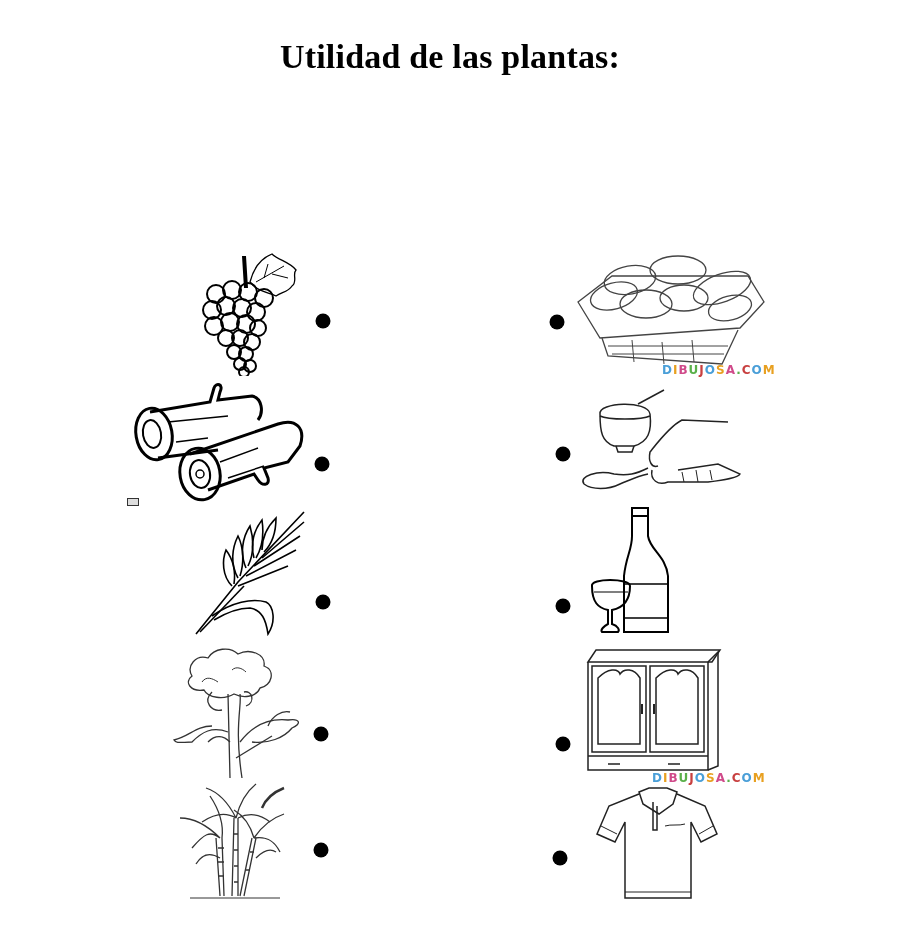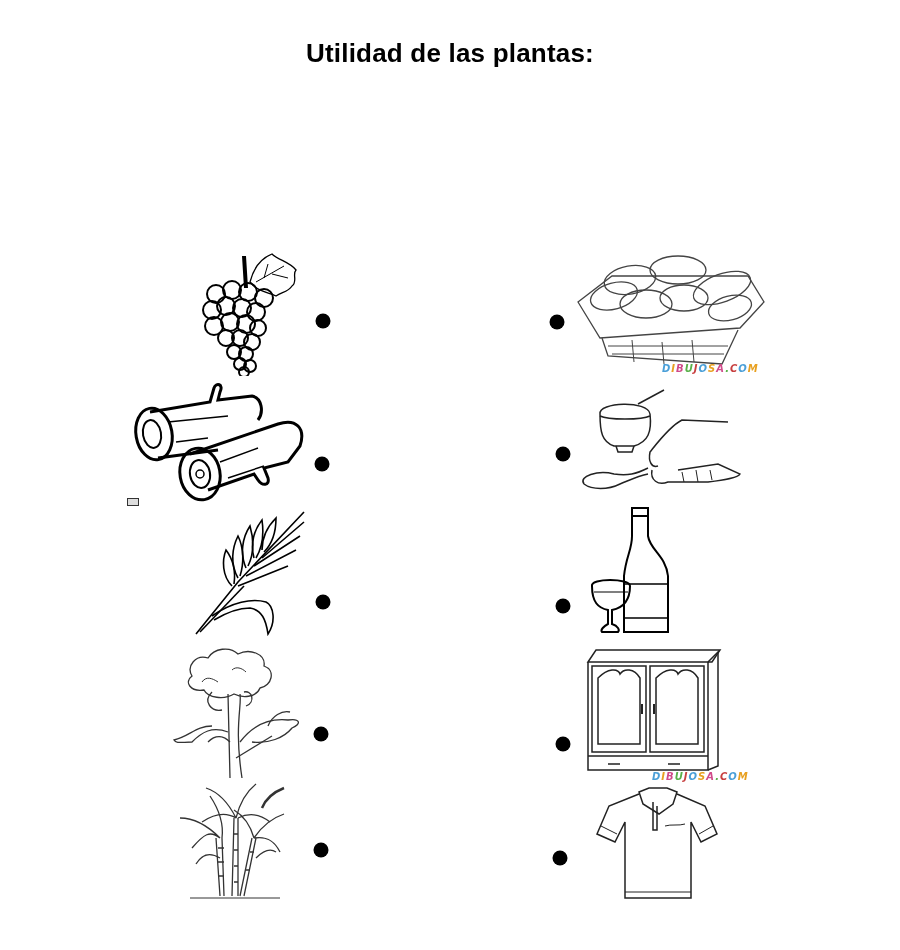--- a/index.html
+++ b/index.html
@@ -1,27 +1,27 @@
 <!DOCTYPE html>
 <html><head>
 <meta charset="utf-8">
 <style>
   html, body { margin: 0; padding: 0; background: #ffffff; }
   body { width: 900px; height: 950px; position: relative; overflow: hidden;
          font-family: "Liberation Sans", "DejaVu Sans", sans-serif; color: #000; }
   .title { position: absolute; left: 0; width: 900px; top: 38px; text-align: center;
-           font-size: 26px; font-weight: bold; letter-spacing: 0.2px; }
+           font-size: 34px; font-weight: bold; letter-spacing: 0.2px; font-family: Liberation Serif, serif; }
   .instr { position: absolute; left: 125px; top: 102px; width: 680px;
            font-size: 21px; font-weight: bold; line-height: 36px; }
   .pic { position: absolute; }
   .pic svg { display: block; width: 100%; height: 100%; }
   .dot { position: absolute; width: 15px; height: 15px; border-radius: 50%; background: #000;
          transform: translate(-50%, -50%); }
-  .wm { position: absolute; font-size: 10px; font-weight: bold; letter-spacing: 1px;
-        font-family: "DejaVu Sans", sans-serif; font-style: italic; }
+  .wm { position: absolute; font-size: 12px; font-weight: bold; letter-spacing: 1px;
+        font-family: "DejaVu Sans", sans-serif; }
   .wm span:nth-child(5n+1){color:#4a9fd8} .wm span:nth-child(5n+2){color:#e8a020}
   .wm span:nth-child(5n+3){color:#d04a8a} .wm span:nth-child(5n+4){color:#5ab04a}
   .wm span:nth-child(5n+5){color:#c84040}
   .tag { position: absolute; left: 127px; top: 498px; width: 10px; height: 6px;
          border: 1px solid #333; background: #ddd; }
   svg * { vector-effect: non-scaling-stroke; }
 </style>
 </head>
 <body>
 

